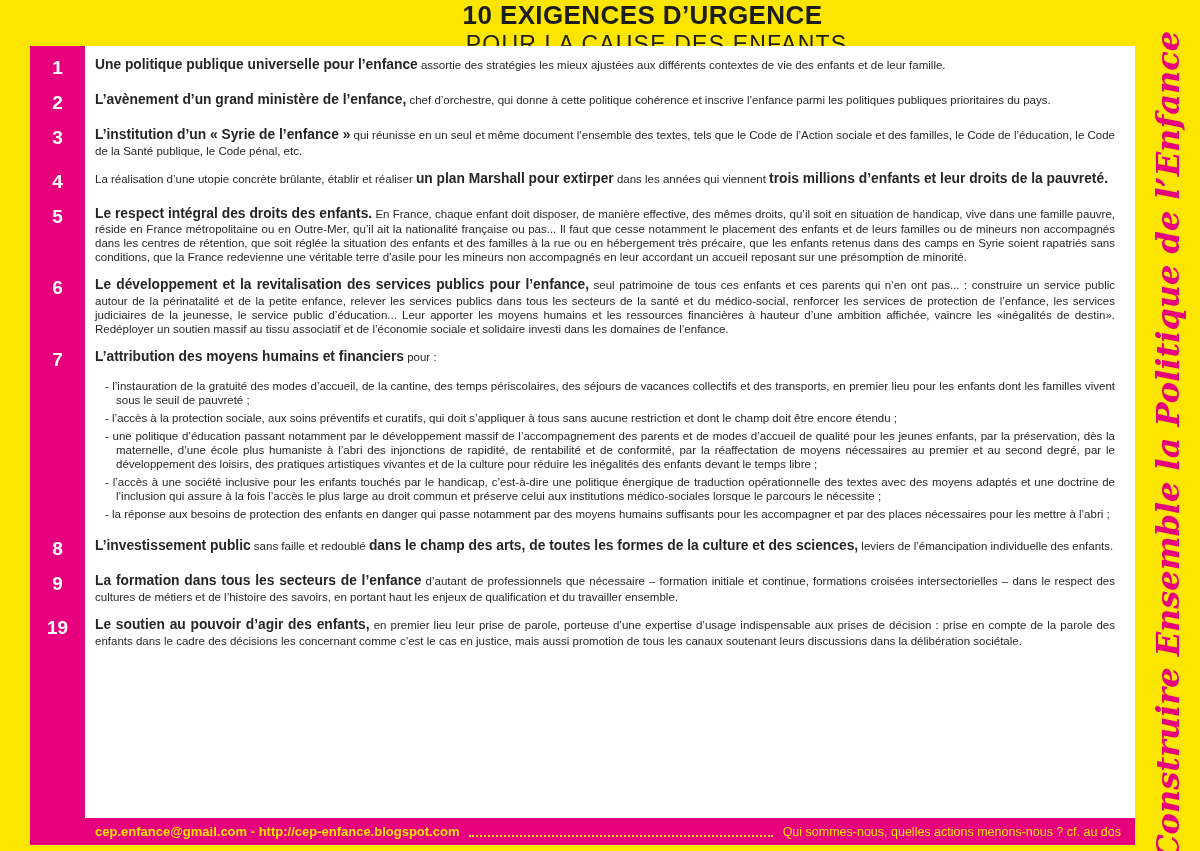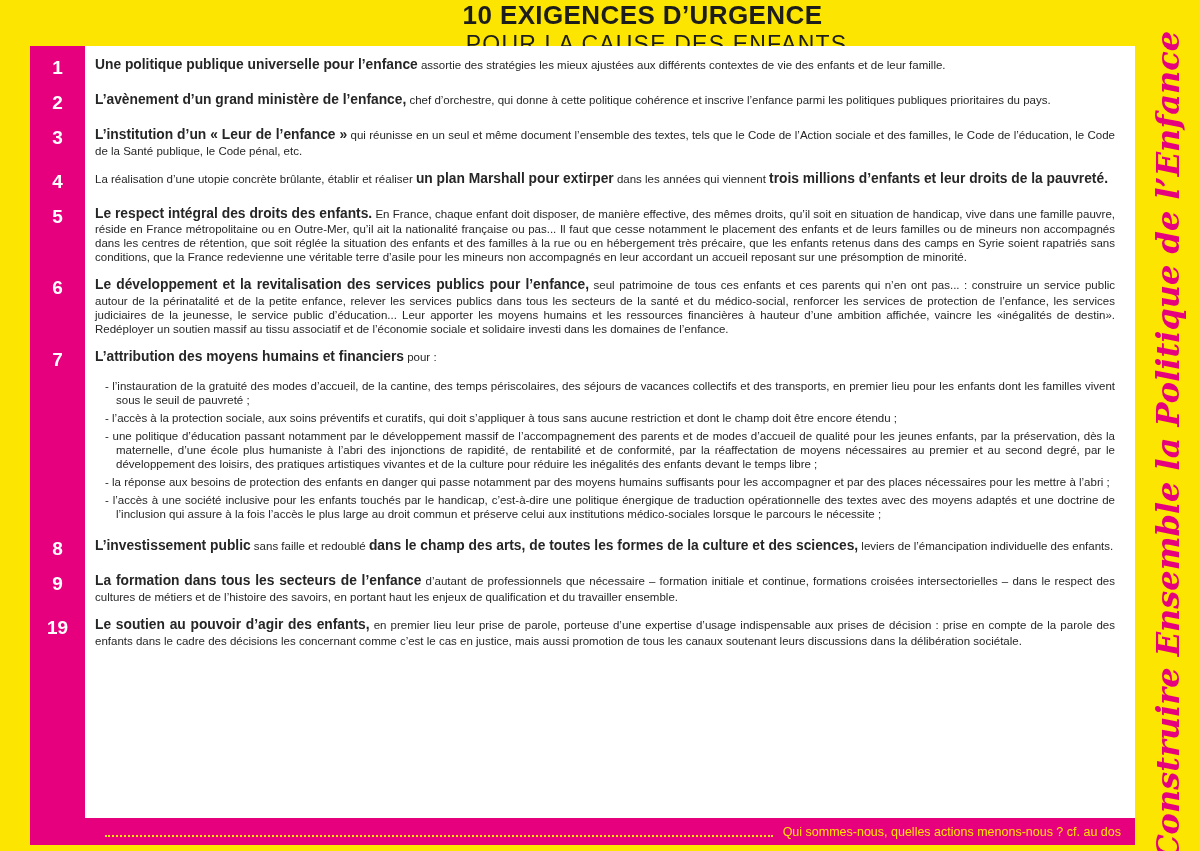--- a/index.html
+++ b/index.html
@@ -63,21 +63,21 @@
       <div class="item">
         <div class="num">2</div>
         <div class="content">
           <span class="seg b">L’avènement d’un grand ministère de l’enfance,</span><span class="seg"> chef d’orchestre, qui donne à cette politique cohérence et inscrive l’enfance parmi les politiques publiques prioritaires du pays.</span>
         </div>
       </div>
 
       <div class="item">
         <div class="num">3</div>
         <div class="content">
-          <span class="seg b">L’institution d’un « Leur de l’enfance »</span><span class="seg"> qui réunisse en un seul et même document l’ensemble des textes, tels que le Code de l’Action sociale et des familles, le Code de l’éducation, le Code de la Santé publique, le Code pénal, etc.</span>
+          <span class="seg b">L’institution d’un « Syrie de l’enfance »</span><span class="seg"> qui réunisse en un seul et même document l’ensemble des textes, tels que le Code de l’Action sociale et des familles, le Code de l’éducation, le Code de la Santé publique, le Code pénal, etc.</span>
         </div>
       </div>
 
       <div class="item">
         <div class="num">4</div>
         <div class="content">
           <span class="seg">La réalisation d’une utopie concrète brûlante, établir et réaliser </span><span class="seg b">un plan Marshall pour extirper</span><span class="seg"> dans les années qui viennent </span><span class="seg b">trois millions d’enfants et leur droits de la pauvreté.</span>
         </div>
       </div>
 
@@ -96,22 +96,22 @@
       </div>
 
       <div class="item">
         <div class="num">7</div>
         <div class="content">
           <span class="seg b">L’attribution des moyens humains et financiers</span><span class="seg"> pour :</span>
           <div class="bullets">
             <div class="bullet">- l’instauration de la gratuité des modes d’accueil, de la cantine, des temps périscolaires, des séjours de vacances collectifs et des transports, en premier lieu pour les enfants dont les familles vivent sous le seuil de pauvreté ;</div>
             <div class="bullet">- l’accès à la protection sociale, aux soins préventifs et curatifs, qui doit s’appliquer à tous sans aucune restriction et dont le champ doit être encore étendu ;</div>
             <div class="bullet">- une politique d’éducation passant notamment par le développement massif de l’accompagnement des parents et de modes d’accueil de qualité pour les jeunes enfants, par la préservation, dès la maternelle, d’une école plus humaniste à l’abri des injonctions de rapidité, de rentabilité et de conformité, par la réaffectation de moyens nécessaires au premier et au second degré, par le développement des loisirs, des pratiques artistiques vivantes et de la culture pour réduire les inégalités des enfants devant le temps libre ;</div>
+            <div class="bullet">- l’accès à une société inclusive pour les enfants touchés par le handicap, c’est-à-dire une politique énergique de traduction opérationnelle des textes avec des moyens adaptés et une doctrine de l’inclusion qui assure à la fois l’accès le plus large au droit commun et préserve celui aux institutions médico-sociales lorsque le parcours le nécessite ;</div>
             <div class="bullet">- la réponse aux besoins de protection des enfants en danger qui passe notamment par des moyens humains suffisants pour les accompagner et par des places nécessaires pour les mettre à l’abri ;</div>
-            <div class="bullet">- l’accès à une société inclusive pour les enfants touchés par le handicap, c’est-à-dire une politique énergique de traduction opérationnelle des textes avec des moyens adaptés et une doctrine de l’inclusion qui assure à la fois l’accès le plus large au droit commun et préserve celui aux institutions médico-sociales lorsque le parcours le nécessite ;</div>
           </div>
         </div>
       </div>
 
       <div class="item">
         <div class="num">8</div>
         <div class="content">
           <span class="seg b">L’investissement public</span><span class="seg"> sans faille et redoublé </span><span class="seg b">dans le champ des arts, de toutes les formes de la culture et des sciences,</span><span class="seg"> leviers de l’émancipation individuelle des enfants.</span>
         </div>
       </div>
@@ -127,20 +127,21 @@
         <div class="num">19</div>
         <div class="content">
           <span class="seg b">Le soutien au pouvoir d’agir des enfants,</span><span class="seg"> en premier lieu leur prise de parole, porteuse d’une expertise d’usage indispensable aux prises de décision : prise en compte de la parole des enfants dans le cadre des décisions les concernant comme c’est le cas en justice, mais aussi promotion de tous les canaux soutenant leurs discussions dans la délibération sociétale.</span>
         </div>
       </div>
 
     </div>
   </div>
 
   <div class="footer">
+    <span class="footer-contact">cep.enfance@gmail.com - http://cep-enfance.blogspot.com</span>
     <span class="footer-leader"></span>
     <span class="footer-question">Qui sommes-nous, quelles actions menons-nous ? cf. au dos</span>
   </div>
 
   <div class="right-rail">
     <span class="vertical-text">Construire Ensemble la Politique de l’Enfance</span>
   </div>
 
 </div>
 

